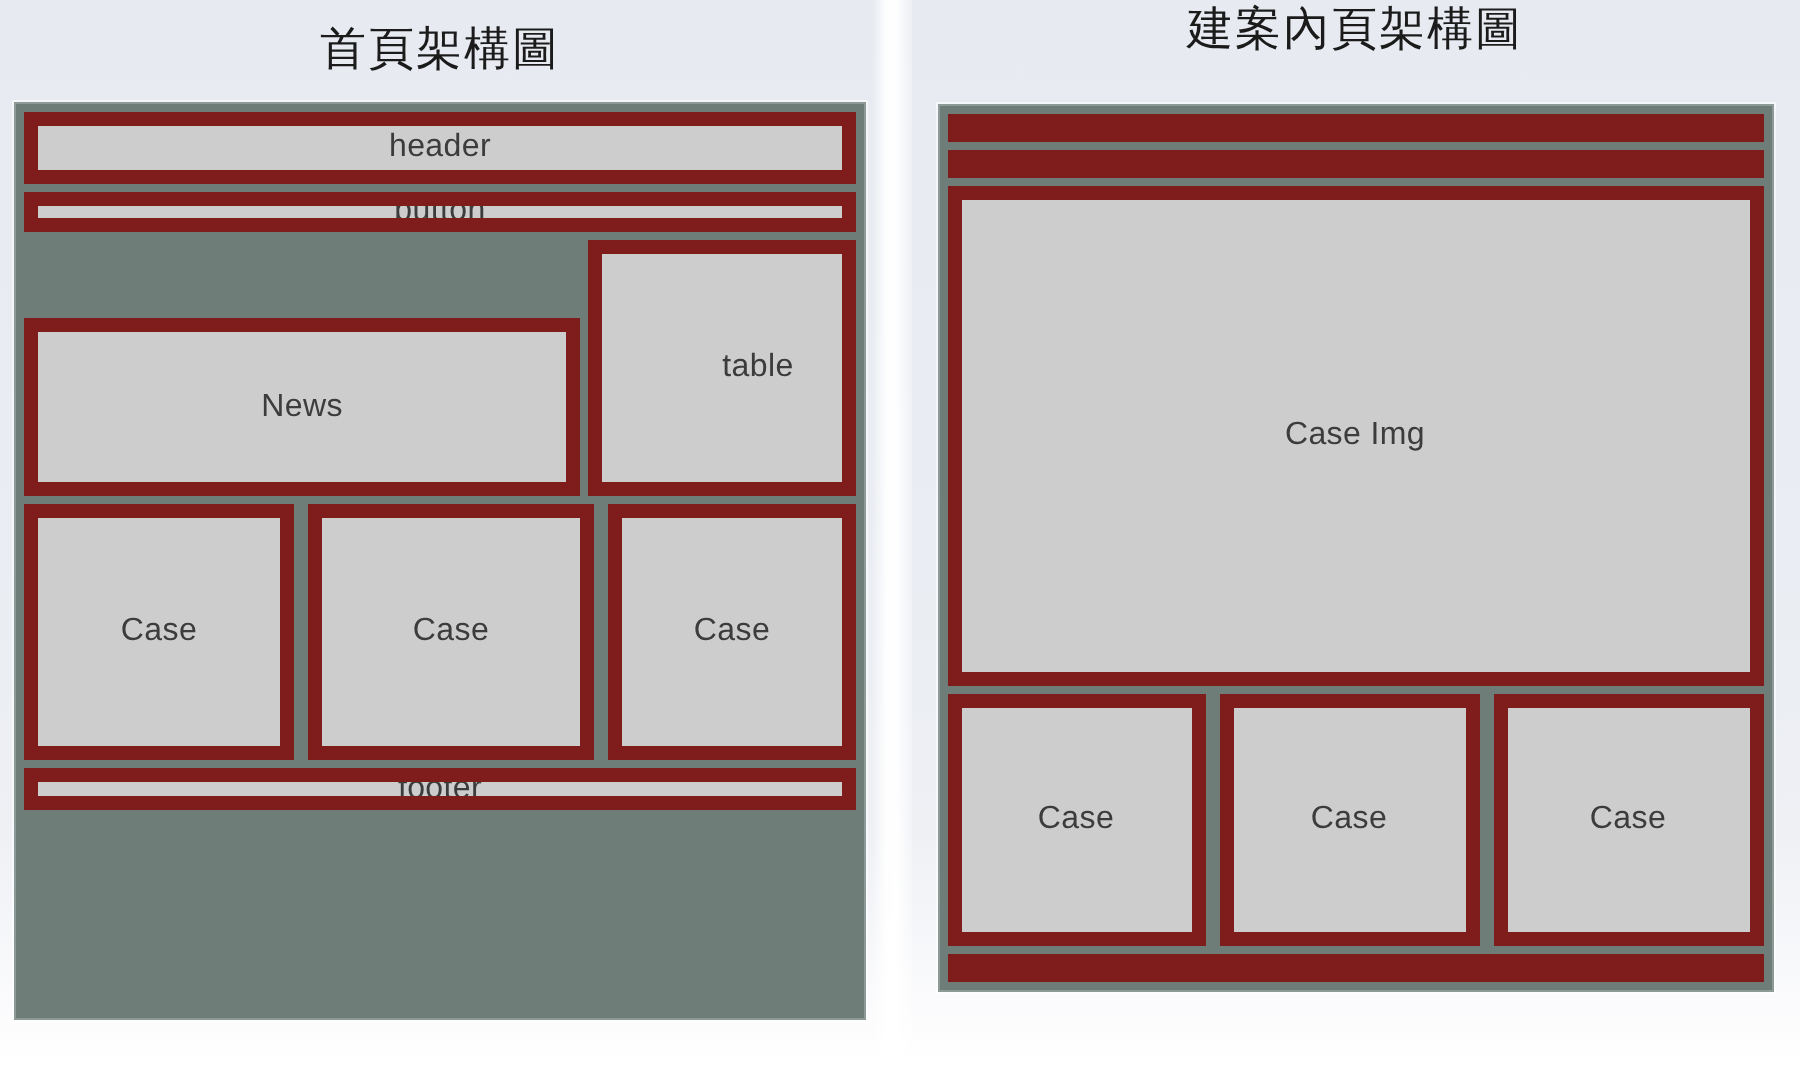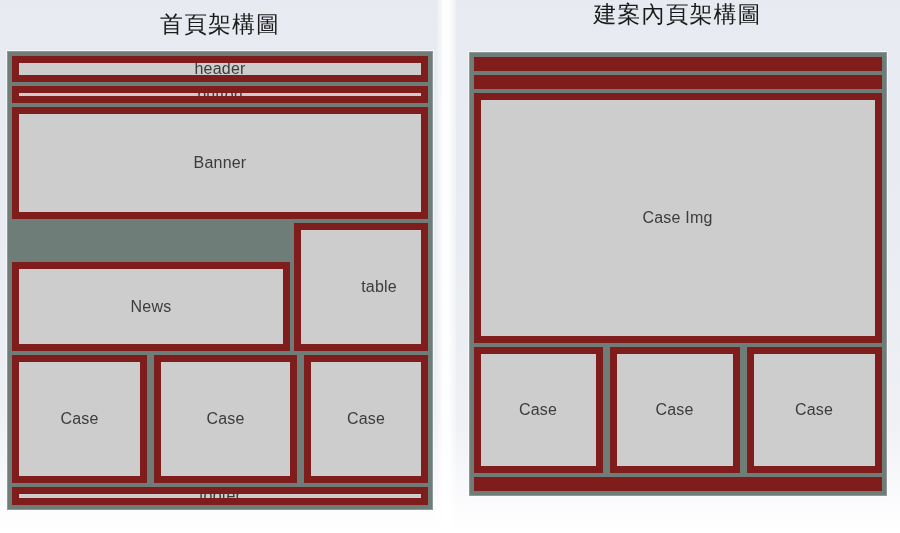--- a/index.html
+++ b/index.html
@@ -120,21 +120,20 @@
   <div class="panel" style="left:0px; width:440px;">
 
     <div class="panel-title" style="margin-top:13px;">首頁架構圖</div>
 
     <div class="frame" style="margin-top:15px; width:426px; height:459px;">
 
       <div class="cell c-header">header</div>
 
       <div class="cell c-button">button</div>
 
-      <div class="cell c-banner">Banner</div>
 
       <div class="row c-mid">
         <div class="cell news">News</div>
         <div class="cell table">table</div>
       </div>
 
       <div class="row c-cases gap-wide">
         <div class="cell case-a">Case</div>
         <div class="cell case-b">Case</div>
         <div class="cell case-c">Case</div>

